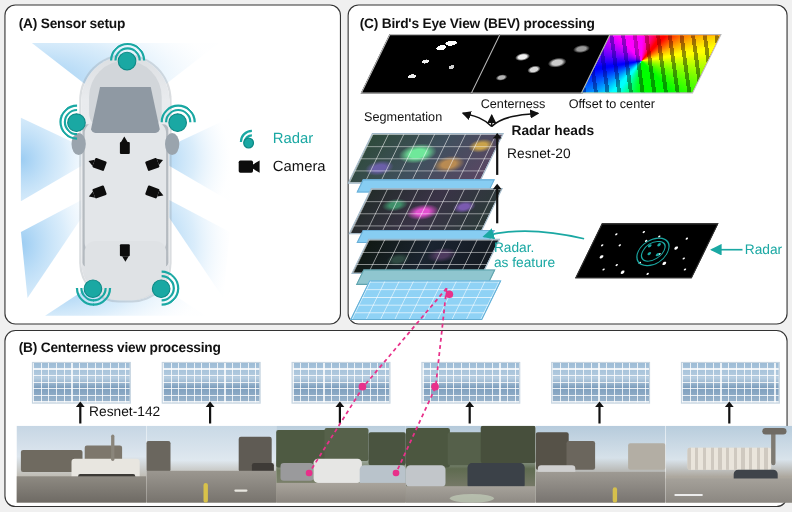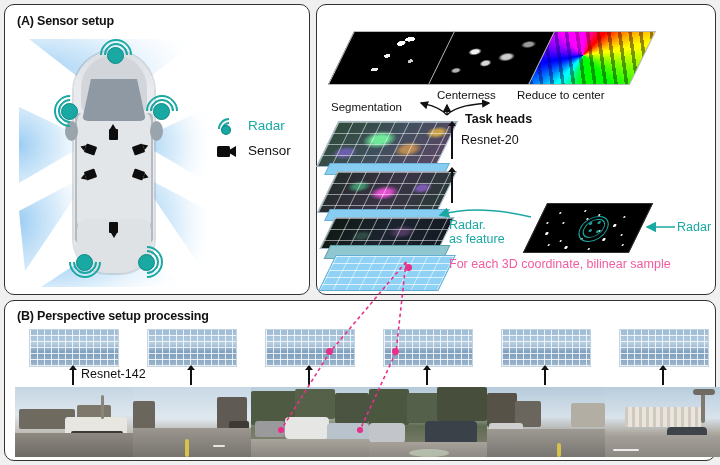--- a/index.html
+++ b/index.html
@@ -306,48 +306,49 @@
       </span>
       <span class="legend-txt t-radar">Radar</span>
     </div>
     <div class="legend-row">
       <span class="legend-ico">
         <svg width="26" height="18" viewBox="0 0 26 18">
           <rect x="2" y="4" width="13" height="11" rx="1.5" fill="#0d0d0d"></rect>
           <path d="M15 7.5 L21 4 L21 15 L15 11.5 Z" fill="#0d0d0d"></path>
         </svg>
       </span>
-      <span class="legend-txt t-cam">Sensor</span>
+      <span class="legend-txt t-cam">Camera</span>
     </div>
   </div>
 </div>
 
 <div class="panel" id="panel-c">
+  <div class="panel-title" id="title-c">(C) Bird's Eye View (BEV) processing</div>
 
   <div id="c-stage">
 
     <div class="pgram seg-map" style="left:24px;top:26px;width:100px;height:52px;"></div>
     <div class="pgram ctr-map" style="left:124px;top:26px;width:100px;height:52px;"></div>
     <div class="pgram off-map" style="left:224px;top:26px;width:100px;height:52px;"></div>
 
     <div class="map-label" style="left:14px;top:96px;">Segmentation</div>
     <div class="map-label" style="left:120px;top:84px;">Centerness</div>
-    <div class="map-label" style="left:200px;top:84px;">Reduce to center</div>
+    <div class="map-label" style="left:200px;top:84px;">Offset to center</div>
 
     <svg class="overlay" width="400" height="291">
       <defs>
         <marker id="ah" markerWidth="6" markerHeight="6" refX="5" refY="3" orient="auto">
           <path d="M0,0 L6,3 L0,6 Z" fill="#111"></path>
         </marker>
       </defs>
       <path d="M130 110 C120 100, 110 100, 104 98" stroke="#111" stroke-width="1.4" fill="none" marker-end="url(#ah)"></path>
       <path d="M130 110 C140 100, 160 99, 172 98" stroke="#111" stroke-width="1.4" fill="none" marker-end="url(#ah)"></path>
       <path d="M130 110 L130 100" stroke="#111" stroke-width="1.4" fill="none" marker-end="url(#ah)"></path>
     </svg>
-    <div class="lbl" style="left:148px;top:107px;font-weight:bold;">Task heads</div>
+    <div class="lbl" style="left:148px;top:107px;font-weight:bold;">Radar heads</div>
 
     <div class="bevcard" style="left:10px;top:116px;width:118px;height:44px;">
       <div class="bev-top feat-a">
         <div class="bev-grid"></div>
       </div>
     </div>
     <div class="bev-side" style="left:10px;top:158px;width:118px;"></div>
 
     <div class="uarrow" style="left:134px;top:120px;height:34px;"></div>
     <div class="lbl" style="left:144px;top:128px;">Resnet-20</div>
@@ -412,29 +413,29 @@
       <div class="cd" style="left:54px;top:25px;"></div>
         <div class="cd" style="left:62px;top:26px;"></div>
     </div>
 
     <svg class="overlay" width="400" height="291">
       <path d="M358 222 L330 222" stroke="#1aa8a3" stroke-width="1.5" fill="none" marker-end="url(#aht)"></path>
     </svg>
     <div class="lbl-teal" style="left:360px;top:215px;">Radar</div>
 
     <div class="lbl-pink" style="left:132px;top:252px;">
-      <span>For each 3D coordinate, bilinear sample</span><br>
+      <br>
     </div>
 
     <div class="pinkdot" style="left:88px;top:259px;"></div>
   </div>
 </div>
 
 <div class="panel" id="panel-b">
-  <div class="panel-title" id="title-b">(B) Perspective setup processing</div>
+  <div class="panel-title" id="title-b">(B) Centerness view processing</div>
 
   <div id="b-stage">
 
     <div class="fmap" style="left:24px;top:28px;"></div>
     <div class="fmap" style="left:142px;top:28px;"></div>
     <div class="fmap" style="left:260px;top:28px;"></div>
     <div class="fmap" style="left:378px;top:28px;"></div>
     <div class="fmap" style="left:496px;top:28px;"></div>
     <div class="fmap" style="left:614px;top:28px;"></div>
 

